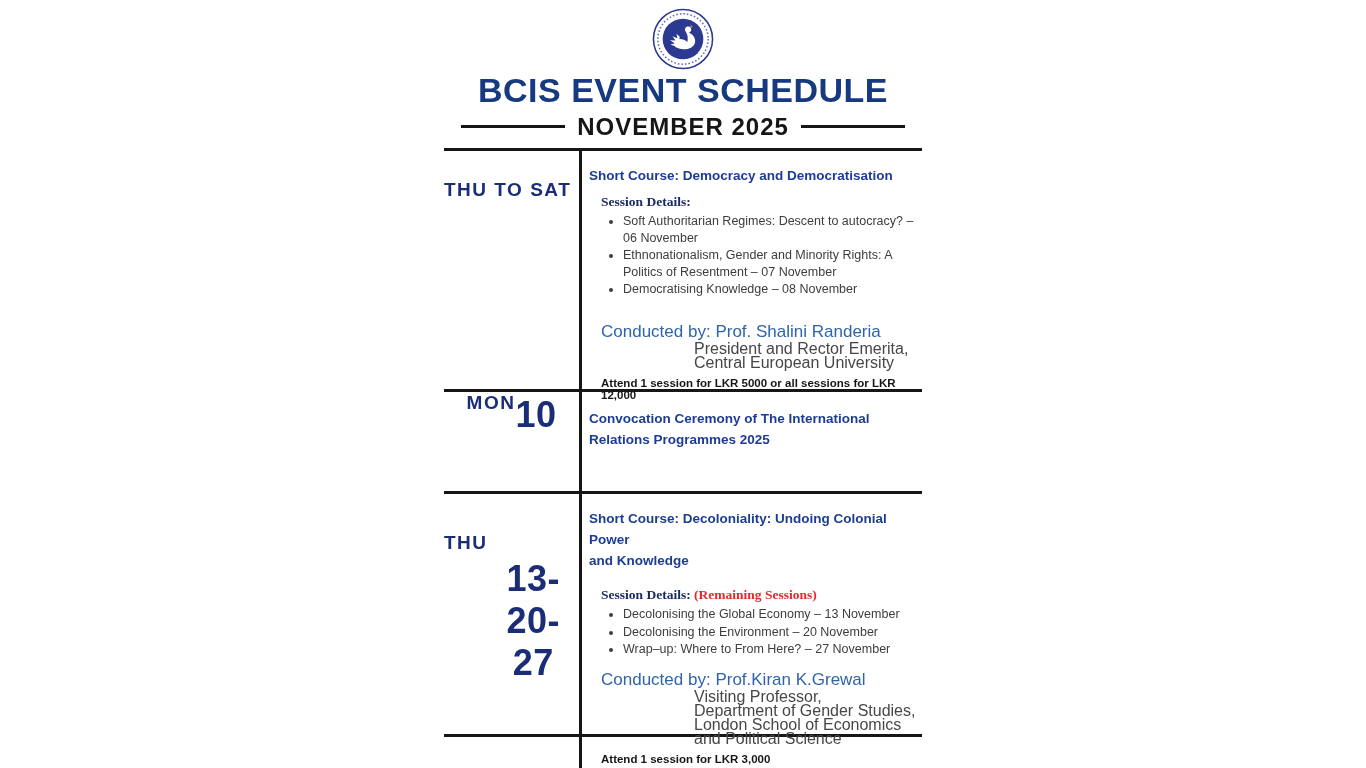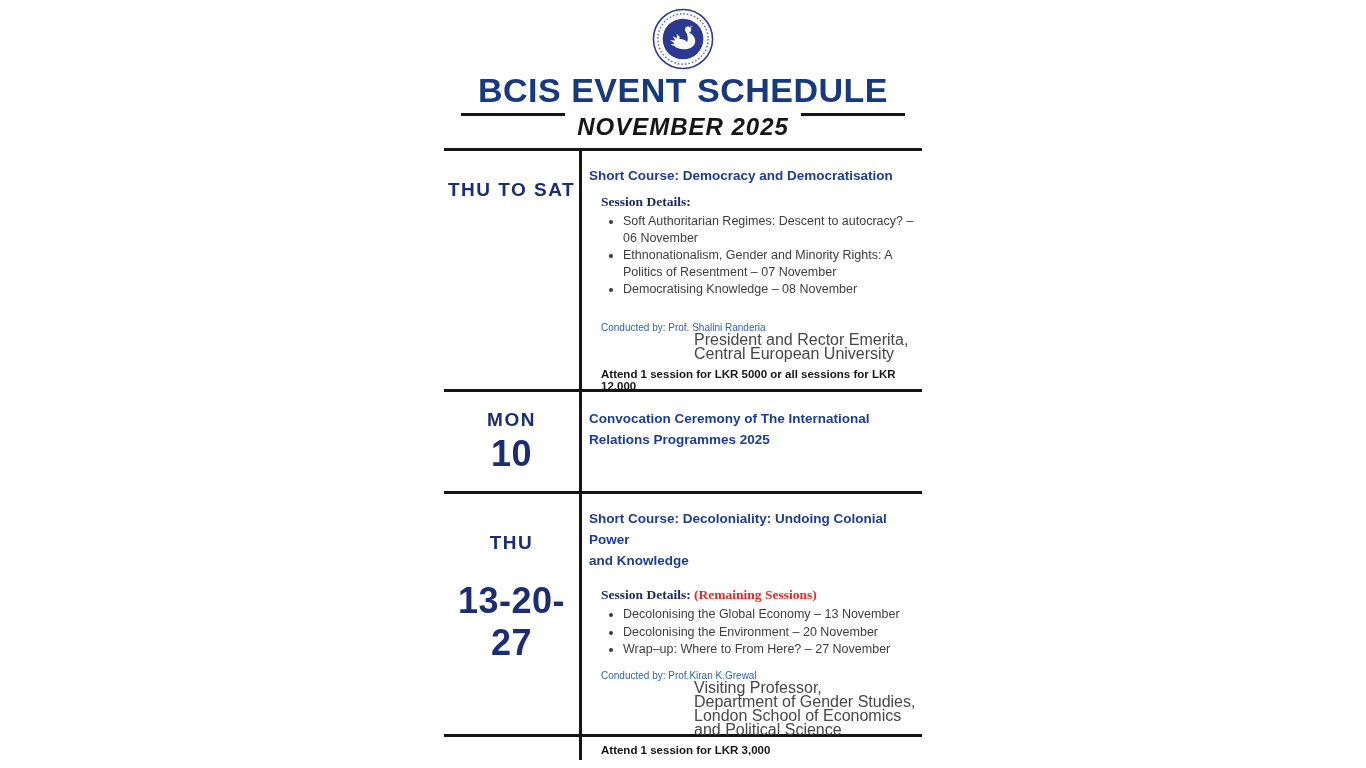--- a/index.html
+++ b/index.html
@@ -21,53 +21,53 @@
   }
   .canvas{position:relative;width:1366px;height:680px;}
   .sheet{position:absolute;top:0;left:50%;transform:translateX(-50%);width:478px;}
 
   
   .logo-wrap{display:flex;justify-content:center;padding-top:8px;height:70px;}
   .page-title{
     text-align:center;font-weight:bold;font-size:34px;line-height:40px;
     letter-spacing:.5px;color:var(--heading-blue);
   }
-  .subtitle-row{display:flex;align-items:flex-start;justify-content:center;gap:12px;margin-top:3px;height:27px;font-style:italic;}
+  .subtitle-row{display:flex;align-items:center;justify-content:center;gap:12px;margin-top:3px;height:27px;}
   .rule{height:3px;width:104px;background:var(--line-black);}
   .page-subtitle{font-size:24px;font-weight:bold;letter-spacing:1px;color:var(--line-black);white-space:nowrap;}
 
   
   .table{margin-top:8px;border-top:3px solid var(--line-black);border-bottom:3px solid var(--line-black);}
   .row{display:grid;grid-template-columns:138px 1fr;}
   .row + .row{border-top:3px solid var(--line-black);}
   .r1{height:238px;}
   .r2{height:102px;}
   .r3{height:243px;}
 
   .date-cell{
     border-right:3px solid var(--line-black);
-    display:flex;flex-direction:column;align-items:center;text-align:center;
+    display:flex;flex-direction:row;align-items:flex-start;text-align:center;
     color:var(--date-navy);
   }
   .r1 .date-cell{padding-top:28px;}
   .r2 .date-cell{justify-content:center;}
   .r3 .date-cell{padding-top:38px;}
   .day-label{font-weight:bold;font-size:19px;letter-spacing:1.5px;color:var(--date-navy);}
   .date-number{font-weight:bold;font-size:36px;letter-spacing:.5px;color:var(--date-navy);margin-top:2px;}
   .r3 .date-number{margin-top:26px;}
 
   .event-cell{padding:14px 2px 4px 7px;overflow:visible;}
   .r2 .event-cell{padding-top:16px;}
   .ev-title{font-weight:bold;font-size:13.5px;line-height:21px;color:var(--event-blue);}
   .section-line{margin:8px 0 2px 12px;font-size:13.5px;font-weight:bold;color:var(--details-navy);font-family:Liberation Serif, serif;}
   .remaining-note{color:var(--alert-red);}
   .bullets{margin:3px 0 0 0;padding-left:34px;list-style:disc;
     font-size:12.5px;line-height:16.5px;color:var(--body-gray);width:336px;}
   .bullets li{margin-bottom:1px;}
-  .conducted-line{margin:24px 0 0 12px;font-size:10px;color:var(--conducted-blue);}
+  .conducted-line{margin:24px 0 0 12px;font-size:17px;color:var(--conducted-blue);}
   .r3 .conducted-line{margin-top:12px;}
   .affiliation{margin-left:105px;font-size:16px;line-height:14px;color:var(--affil-gray);}
   .price-note{margin:7px 0 0 12px;font-size:11.5px;font-weight:bold;color:var(--line-black);}
   .r1 .conducted-block{margin-top:20px;}
 </style>
 </head>
 <body>
 
 <div class="canvas">
   <div class="sheet">

